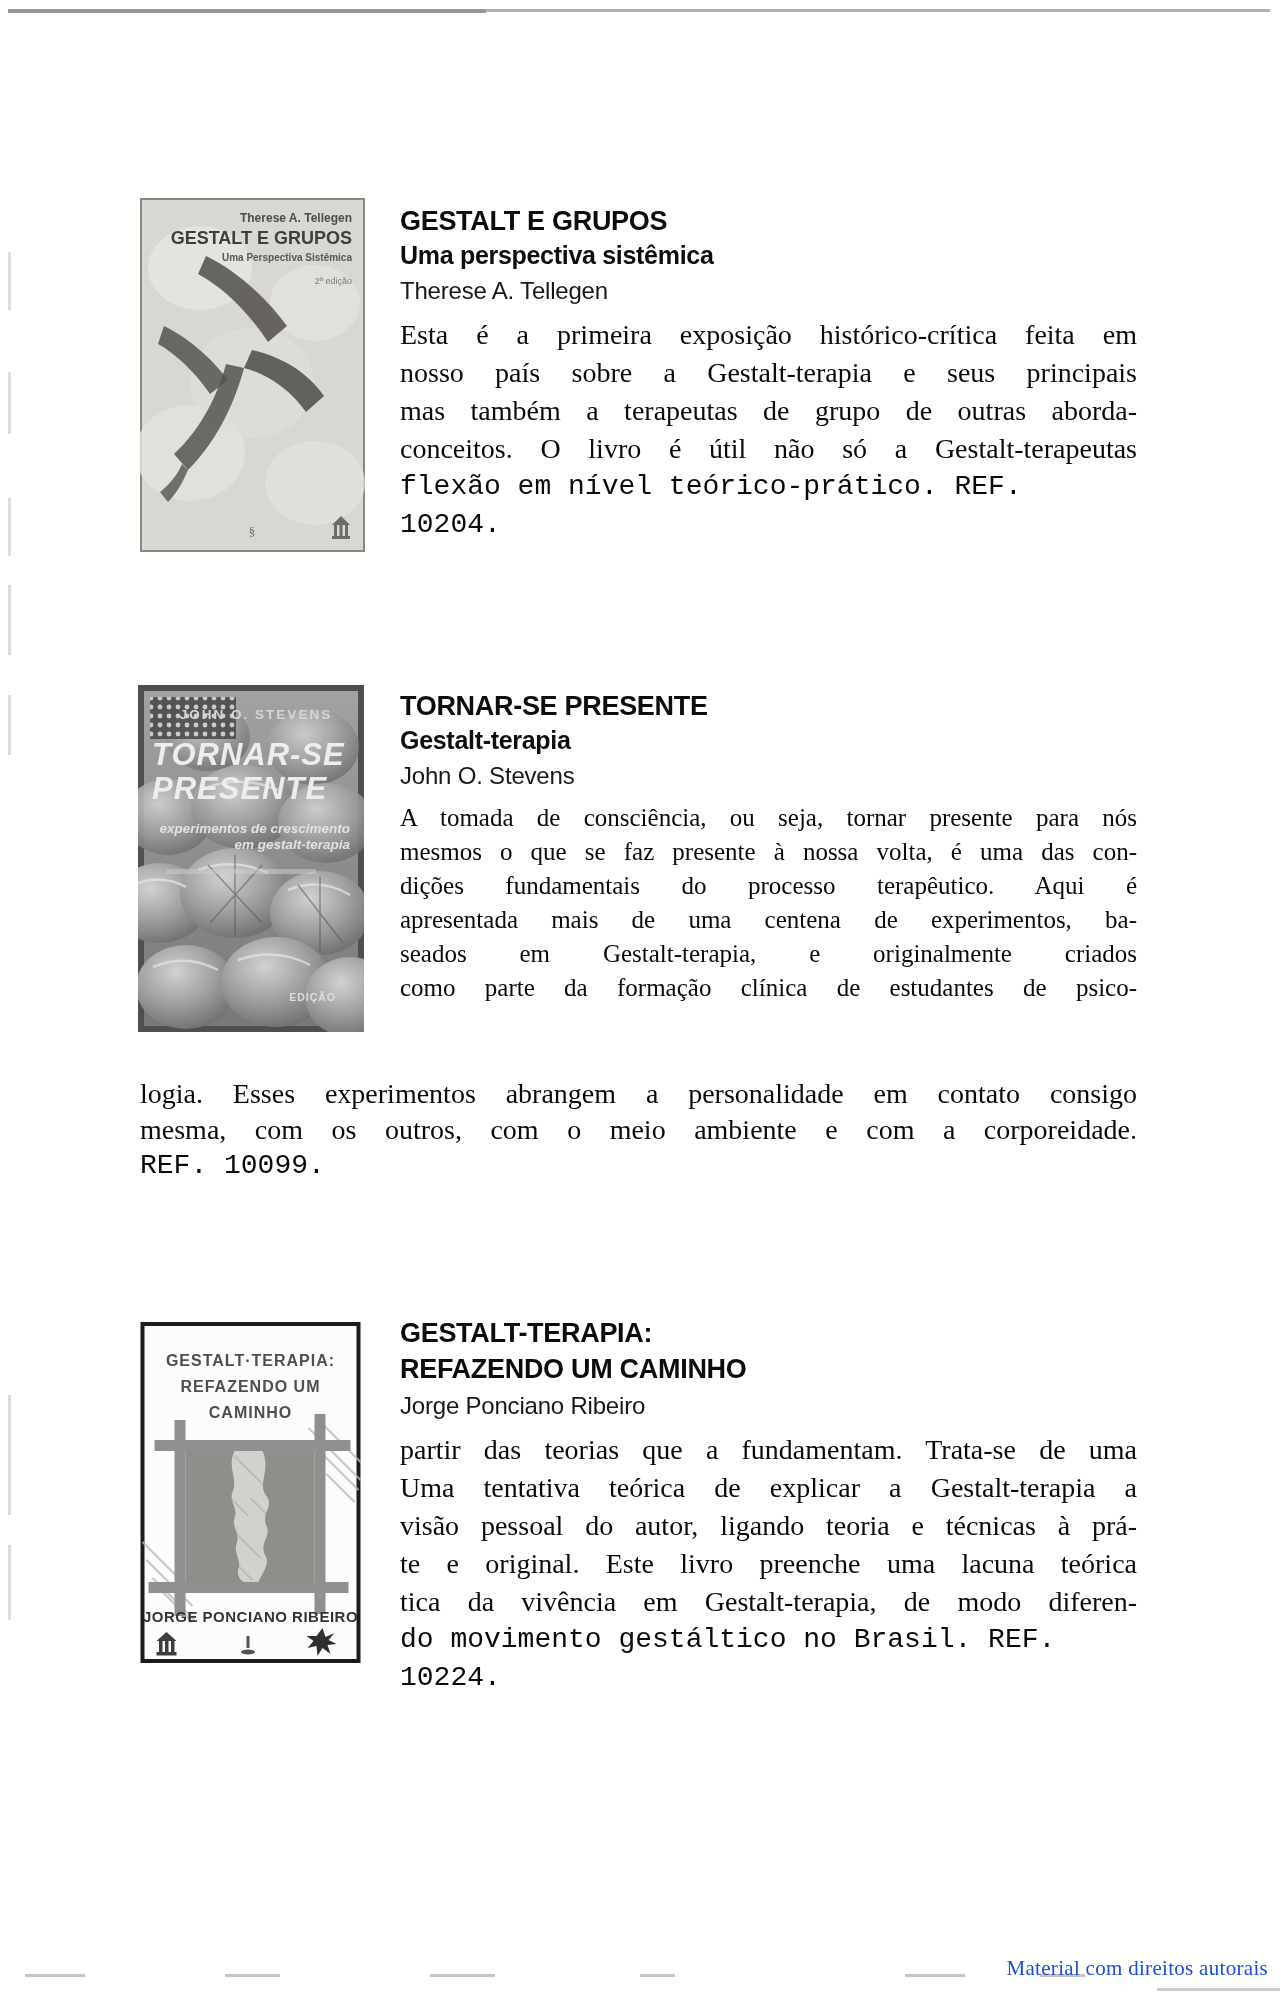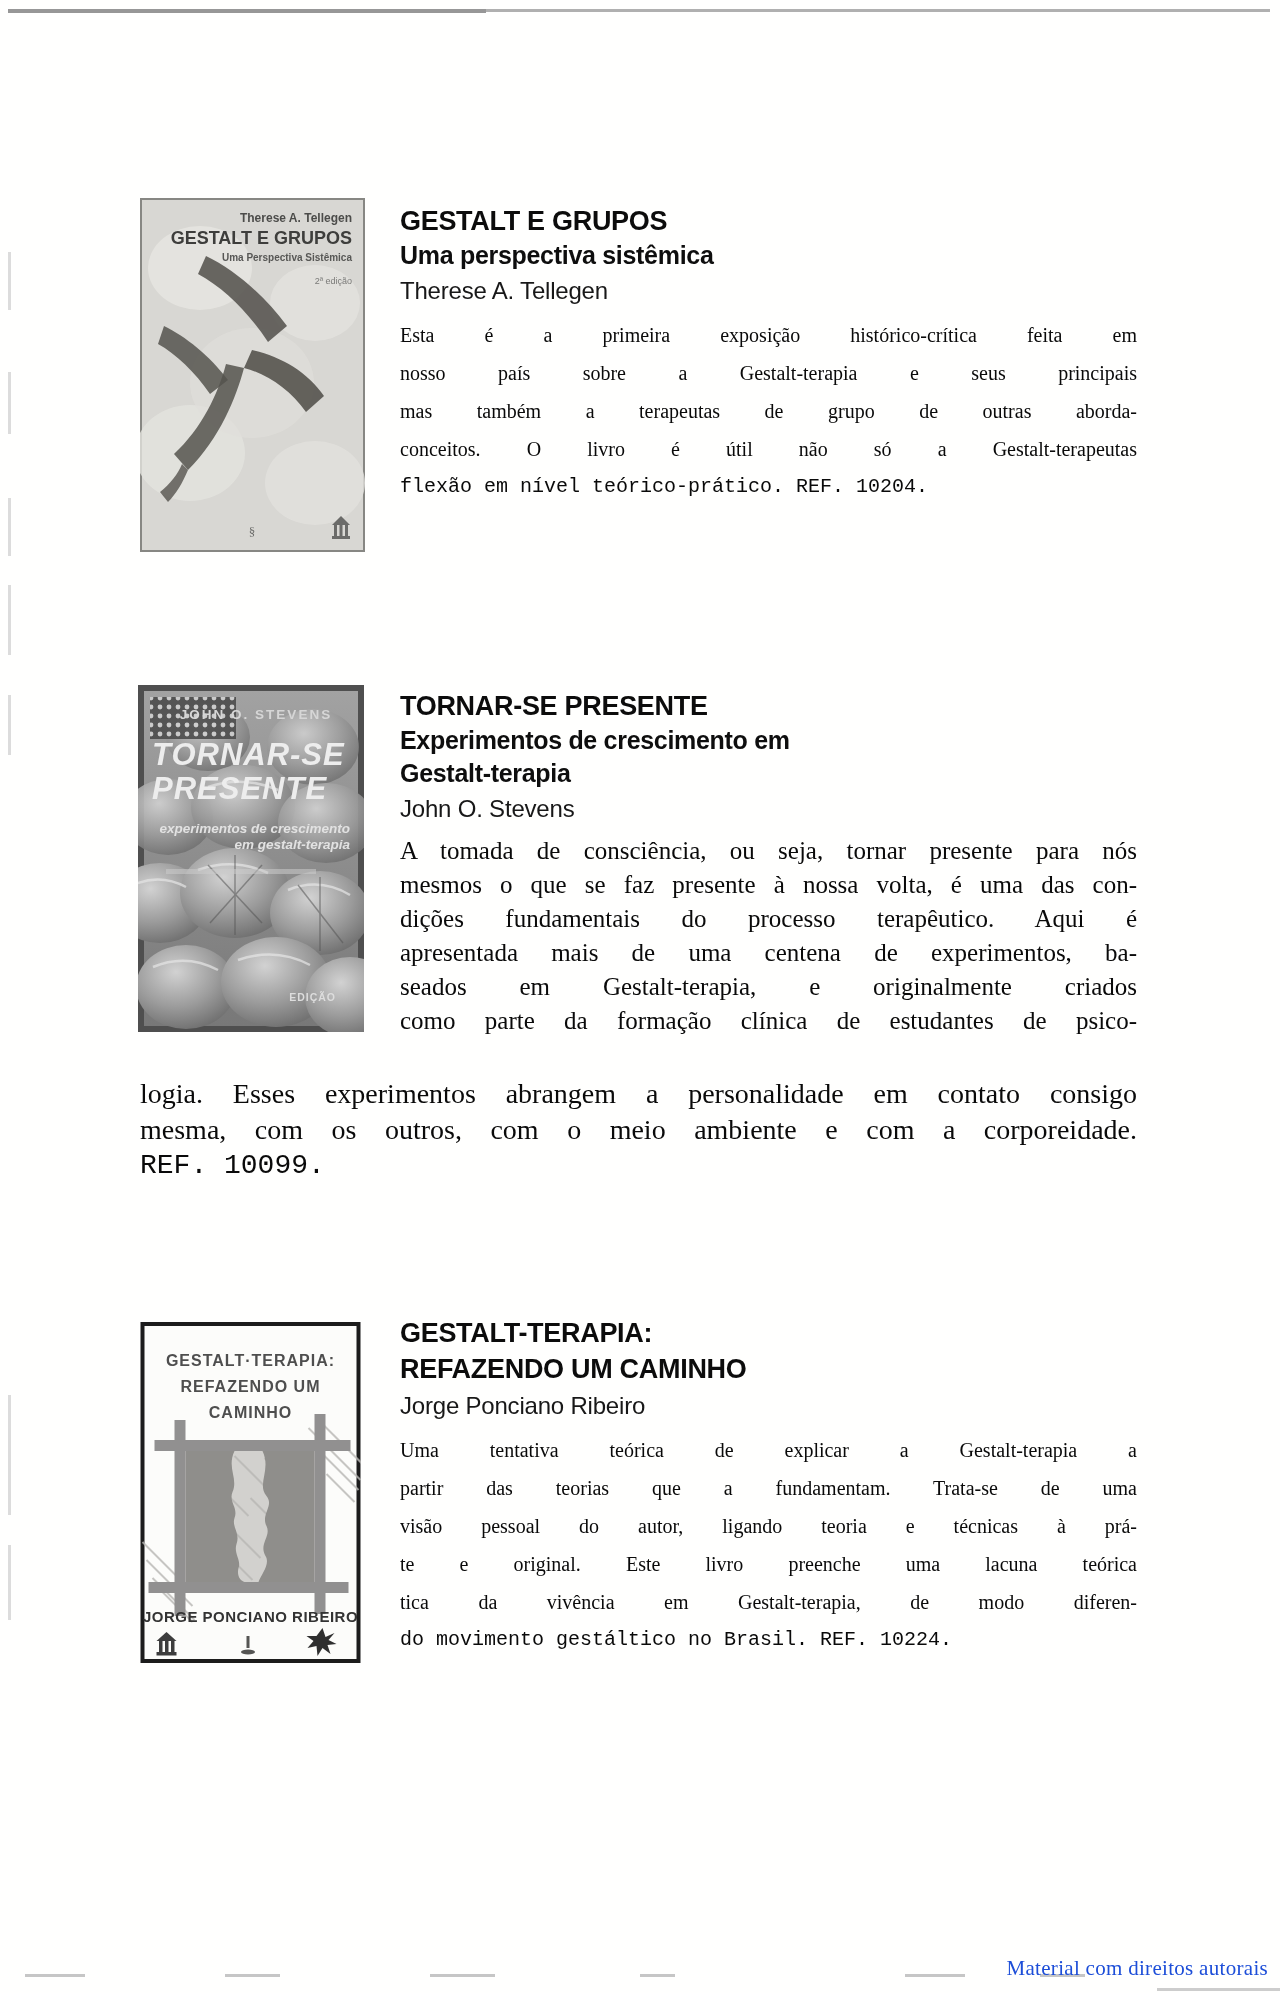--- a/index.html
+++ b/index.html
@@ -20,21 +20,21 @@
   .cover{position:absolute;}
   .cover svg{display:block;width:100%;height:100%;}
   .etext{position:absolute;width:737px;left:400px;}
   .btitle{font-family:"Liberation Sans",sans-serif;font-weight:700;font-size:27px;line-height:36px;
           letter-spacing:-.3px;color:#0c0c0c;}
   .bsub{font-family:"Liberation Sans",sans-serif;font-weight:700;font-size:25px;line-height:33px;
         letter-spacing:-.3px;color:#0e0e0e;}
   .bauthor{font-family:"Liberation Sans",sans-serif;font-size:24px;line-height:32px;color:#181818;
            letter-spacing:-.2px;margin-top:3px;}
   .bbody{margin-top:9px;}
-  .bl{font-size:20px;line-height:38px;color:#0a0a0a;}
+  .bl{font-size:28px;line-height:38px;color:#0a0a0a;}
   .j{text-align:justify;text-align-last:justify;}
   .l{text-align:left;font-family:Liberation Mono, monospace;}
   .e2 .bl{font-size:25px;line-height:34px;}
   .cont{position:absolute;left:140px;top:1076px;width:997px;}
   .cont .bl{font-size:28px;line-height:36px;}
 </style>
 </head>
 <body>
 
 <div class="page">
@@ -153,21 +153,20 @@
       <text x="14" y="114" font-family="Liberation Sans, sans-serif" font-size="31" font-style="italic" font-weight="700" letter-spacing="1" fill="#ededed">PRESENTE</text>
       <text x="212" y="148" text-anchor="end" font-family="Liberation Sans, sans-serif" font-size="13.5" font-style="italic" font-weight="700" fill="#e2e2e2">experimentos de crescimento</text>
       <text x="212" y="164" text-anchor="end" font-family="Liberation Sans, sans-serif" font-size="13.5" font-style="italic" font-weight="700" fill="#e2e2e2">em gestalt-terapia</text>
       <rect x="28" y="184" width="150" height="5" fill="#cccccc" opacity=".55"></rect>
       <text x="198" y="316" text-anchor="end" font-family="Liberation Sans, sans-serif" font-size="10.5" font-weight="700" letter-spacing="1" fill="#dddddd">EDIÇÃO</text>
     </svg>
   </figure>
 
   <div class="etext e2" style="top:688px;">
     <div class="btitle">TORNAR-SE PRESENTE</div>
-    <div class="bsub">Experimentos de crescimento em</div>
     <div class="bsub">Gestalt-terapia</div>
     <div class="bauthor">John O. Stevens</div>
     <div class="bbody">
       <div class="bl j">A tomada de consciência, ou seja, tornar presente para nós</div>
       <div class="bl j">mesmos o que se faz presente à nossa volta, é uma das con-</div>
       <div class="bl j">dições fundamentais do processo terapêutico. Aqui é</div>
       <div class="bl j">apresentada mais de uma centena de experimentos, ba-</div>
       <div class="bl j">seados em Gestalt-terapia, e originalmente criados</div>
       <div class="bl j">como parte da formação clínica de estudantes de psico-</div>
     </div>
@@ -228,22 +227,22 @@
       </g>
       <path transform="translate(168,306)" d="M14,0 L17,9 L26,5 L20,12 L28,16 L19,17 L22,26 L14,20 L9,28 L8,18 L-1,20 L5,13 L-2,8 L8,8 Z" fill="#2f2f2f"></path>
     </svg>
   </figure>
 
   <div class="etext" style="top:1315px;">
     <div class="btitle">GESTALT-TERAPIA:</div>
     <div class="btitle">REFAZENDO UM CAMINHO</div>
     <div class="bauthor">Jorge Ponciano Ribeiro</div>
     <div class="bbody">
+      <div class="bl j">partir das teorias que a fundamentam. Trata-se de uma</div>
       <div class="bl j">Uma tentativa teórica de explicar a Gestalt-terapia a</div>
-      <div class="bl j">partir das teorias que a fundamentam. Trata-se de uma</div>
       <div class="bl j">visão pessoal do autor, ligando teoria e técnicas à prá-</div>
       <div class="bl j">te e original. Este livro preenche uma lacuna teórica</div>
       <div class="bl j">tica da vivência em Gestalt-terapia, de modo diferen-</div>
       <div class="bl l">do movimento gestáltico no Brasil. REF. 10224.</div>
     </div>
   </div>
 
 </div>
 
 </body></html>

